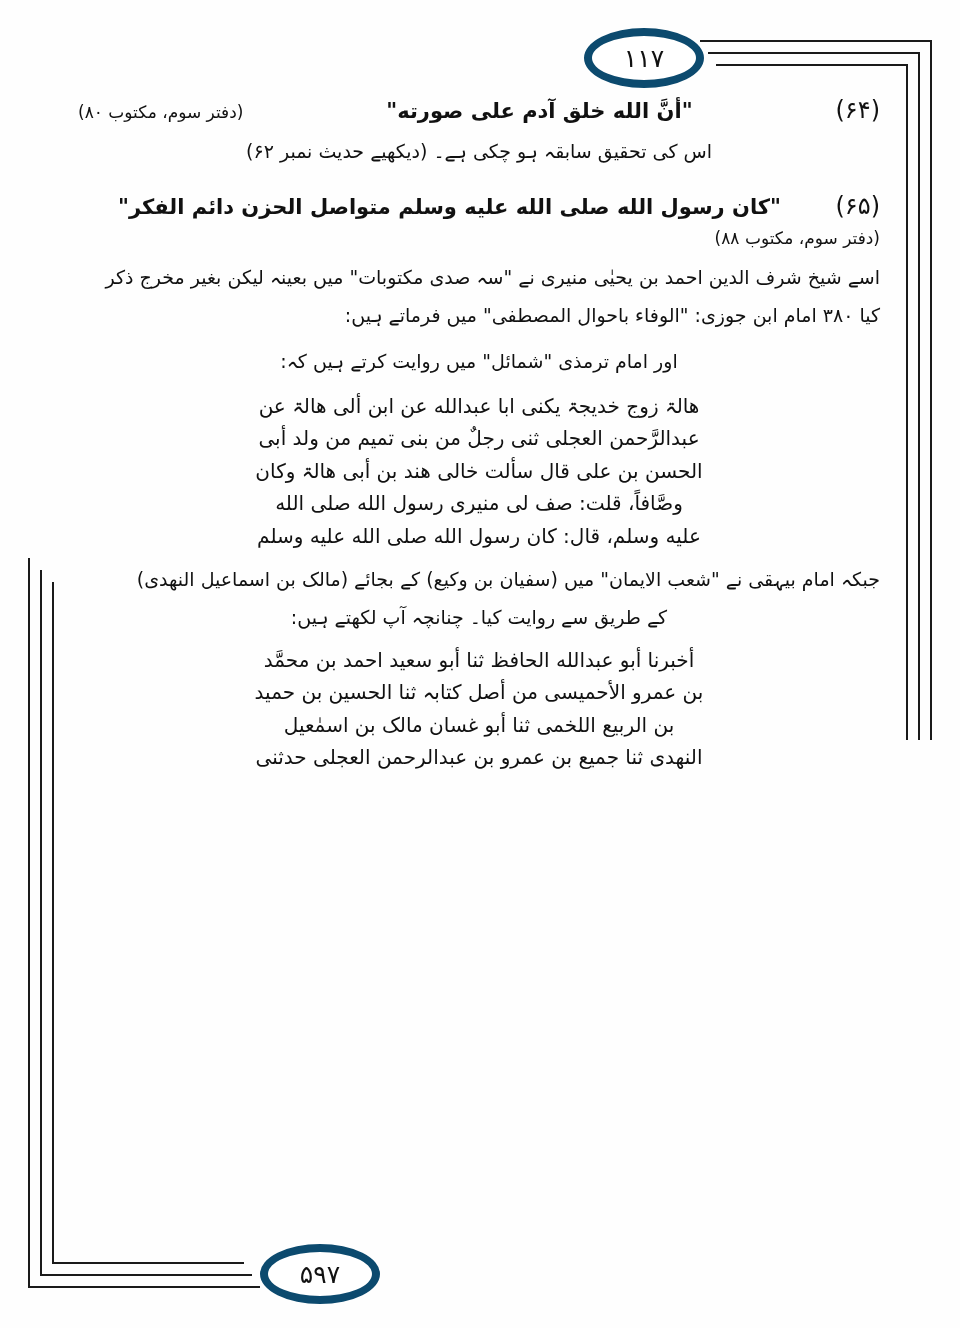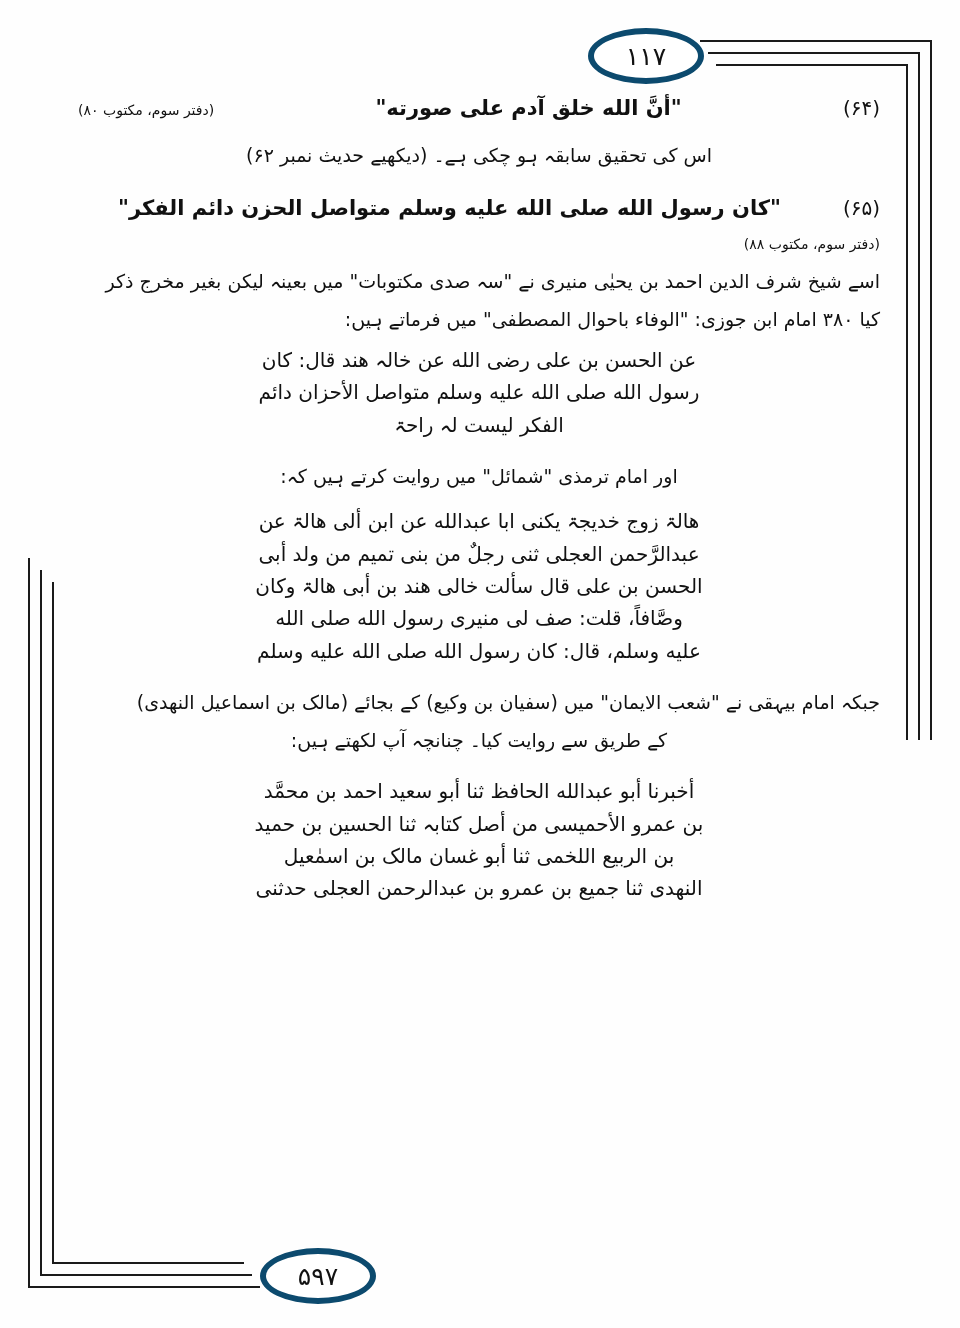--- a/index.html
+++ b/index.html
@@ -46,21 +46,21 @@
 
   .l-h1 { left: 28px;  bottom: 40px; height: 2px; width: 232px; }
   .l-h2 { left: 40px;  bottom: 52px; height: 2px; width: 212px; }
   .l-h3 { left: 52px;  bottom: 64px; height: 2px; width: 192px; }
 
   
   .oval {
     position: absolute;
     width: 104px;
     height: 44px;
-    border: 6px solid #0c4a6e;
+    border: 8px solid #0c4a6e;
     border-radius: 50%;
     background: #ffffff;
     display: flex;
     align-items: center;
     justify-content: center;
     font-size: 25px;
     letter-spacing: 1px;
     font-family: "DejaVu Sans", sans-serif;
   }
   .oval-top    { top: 28px;  right: 256px; }
@@ -99,44 +99,44 @@
     text-align: center;
     margin: 6px 0 2px 0;
   }
   .arabic-block .line { text-align: center; }
 
   .arabic-block.wide { padding: 0 52px; }
   .arabic-block.narrow { padding: 0 110px; }
 
   .entry { margin-bottom: 10px; }
   .num {
-    font-size: 20px;
+    font-size: 24px;
     white-space: nowrap;
     font-family: "DejaVu Sans", sans-serif;
   }
   .quote {
     font-size: 21px;
     font-weight: bold;
   }
   .src {
-    font-size: 14px;
+    font-size: 17px;
     white-space: nowrap;
   }
   .right-align { text-align: right; }
   .center { text-align: center; }
   .left-align { text-align: right; }
 
   .row-between {
     display: flex;
     justify-content: space-between;
     align-items: baseline;
     gap: 14px;
   }
 
-  .mt6 { margin-top: 16px; }
+  .mt6 { margin-top: 8px; }
   .mt10 { margin-top: 10px; }
   .mt22 { margin-top: 22px; }
   .pad-l40 { padding-left: 40px; }
 </style>
 </head>
 <body>
 
 <div class="page">
 
   <div class="rule r-v1"></div>
@@ -172,25 +172,20 @@
       <div class="row-between pad-l40">
         <span class="num">(۶۵)</span>
         <span class="quote">"کان رسول الله صلی الله علیه وسلم متواصل الحزن دائم الفکر"</span>
       </div>
 
       <div class="src left-align mt6">(دفتر سوم، مکتوب ۸۸)</div>
 
       <div class="urdu right-align mt10">اسے شیخ شرف الدین احمد بن یحیٰی منیری نے "سہ صدی مکتوبات" میں بعینہ لیکن بغیر مخرج ذکر</div>
       <div class="urdu right-align">کیا ۳۸۰ امام ابن جوزی: "الوفاء باحوال المصطفی" میں فرماتے ہیں:</div>
 
-      <div class="arabic-block narrow">
-        <span class="line">عن الحسن بن علی رضی الله عن خالہ هند قال: کان</span>
-        <span class="line">رسول الله صلی الله علیه وسلم متواصل الأحزان دائم</span>
-        <span class="line">الفکر لیست لہ راحۃ</span>
-      </div>
 
       <div class="urdu center mt6">اور امام ترمذی "شمائل" میں روایت کرتے ہیں کہ:</div>
 
       <div class="arabic-block wide mt10">
         <span class="line">ھالۃ زوج خدیجۃ یکنی ابا عبدالله عن ابن ألی ھالۃ عن</span>
         <span class="line">عبدالرَّحمن العجلی ثنی رجلٌ من بنی تمیم من ولد أبی</span>
         <span class="line">الحسن بن علی قال سألت خالی ھند بن أبی ھالۃ وکان</span>
         <span class="line">وصَّافاً، قلت: صف لی منیری رسول الله صلی الله</span>
         <span class="line">علیه وسلم، قال: کان رسول الله صلی الله علیه وسلم</span>
       </div>

